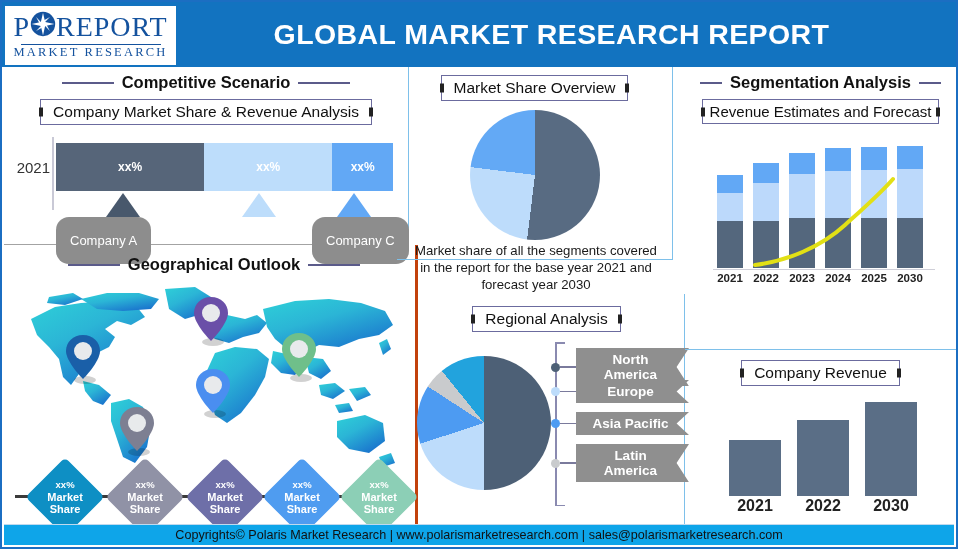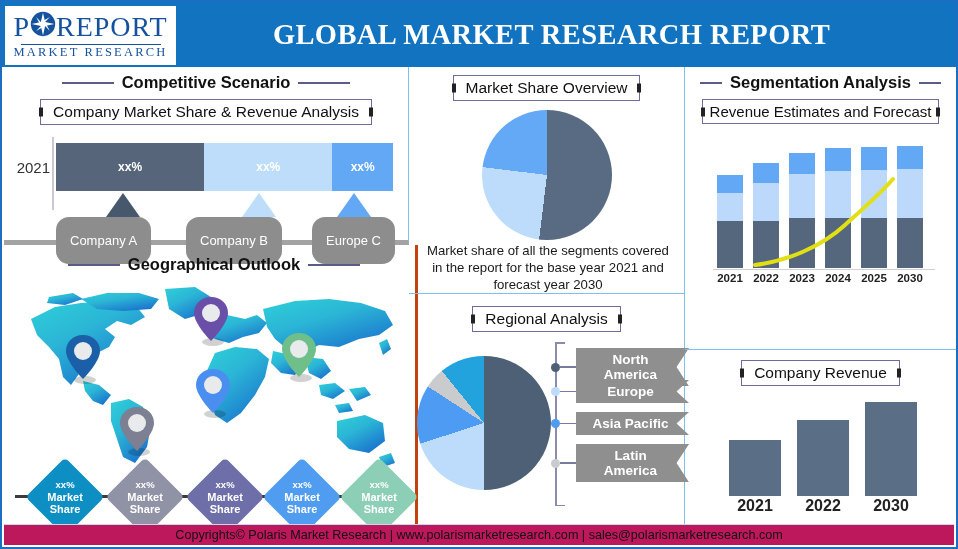--- a/index.html
+++ b/index.html
@@ -36,28 +36,27 @@
   #logo-star { margin: 0 0px; display: inline-block; }
   #logo-rule { width: 140px; height: 1px; background: #14529e; margin: 2px 0 1px; }
   #logo-sub {
     color: #14529e; font-family: "Liberation Serif", serif;
     font-size: 12.5px; letter-spacing: 2.2px; line-height: 1;
   }
   #header-title {
     flex: 1; text-align: center; color: #ffffff;
     font-size: 28.5px; font-weight: bold; letter-spacing: 0.4px;
     padding-right: 30px;
-    font-family: Liberation Serif, serif;
   }
 
   
   .panel { position: absolute; }
-  #p-competitive { left: 2px;   top: 65px;  width: 405px; height: 178px; border-right: 1px solid #7ec0ea; border-bottom: 5px solid #a3a3a3; }
+  #p-competitive { left: 2px;   top: 65px;  width: 405px; height: 178px; border-right: 1px solid #7ec0ea; border-bottom: 1px solid #a3a3a3; }
   #p-geo         { left: 11px;   top: 243px; width: 405px; height: 281px; border-right: 3px solid #c2410c; }
-  #p-share       { left: 407px; top: 65px;  width: 276px; height: 227px; border-right: 1px solid #7ec0ea; border-bottom: 1px solid #7ec0ea; }
+  #p-share       { left: 395px; top: 65px;  width: 276px; height: 193px; border-right: 1px solid #7ec0ea; border-bottom: 1px solid #7ec0ea; }
   #p-regional    { left: 407px; top: 292px; width: 276px; height: 232px; border-right: 1px solid #7ec0ea; }
   #p-segment     { left: 683px; top: 65px;  width: 271px; height: 283px; border-bottom: 1px solid #7ec0ea; }
   #p-revenue     { left: 683px; top: 348px; width: 271px; height: 176px; }
 
   
   .sec-title {
     display: flex; align-items: center; justify-content: center;
     gap: 8px; font-size: 16.5px; font-weight: bold; color: #111;
   }
   .sec-title .rule { height: 2px; background: #5b5b8a; width: 52px; flex: none; }
@@ -174,21 +173,21 @@
   
   #rev-frame { margin-top: 10px; }
   #rev-chart { position: absolute; left: 42px; top: 48px; width: 210px; height: 98px; }
   .rbar { position: absolute; bottom: 0; width: 52px; background: #5a6e86; }
   #rev-years { position: absolute; left: 42px; top: 147px; width: 210px; height: 20px; }
   .rev-year { position: absolute; width: 70px; text-align: center; font-size: 16px; font-weight: bold; color: #222; }
 
   
   #footer {
     position: absolute; left: 2px; bottom: 2px; width: 950px; height: 21px;
-    background: #be185d; display: flex; align-items: center; justify-content: center;
+    background: #0ea5e9; display: flex; align-items: center; justify-content: center;
     font-size: 12.6px; color: #111;
     border-top: 1px solid #bfd9ee;
   }
 </style>
 </head>
 <body>
 
 <div id="page">
 
   <div id="header">
@@ -234,22 +233,21 @@
             <span>xx%</span>
           </div>
       </div>
       <div id="comp-markers">
         <div class="tri" style="left:50px;border-bottom-color:#48586c"></div>
         <div class="tri" style="left:186px;border-bottom-color:#bdddfb"></div>
         <div class="tri" style="left:281px;border-bottom-color:#62a8f5"></div>
       </div>
       <div id="comp-pills">
         <span class="pill" style="left:42px">Company A</span>
-        <span class="pill" style="left:172px">Company B</span>
-        <span class="pill" style="left:298px">Europe C</span>
+        <span class="pill" style="left:298px">Company C</span>
       </div>
     </div>
   </div>
 
   <div class="panel" id="p-geo">
     <div class="sec-title" id="geo-title">
       <span class="rule"></span>
       <span>Geographical Outlook</span>
       <span class="rule"></span>
     </div>

